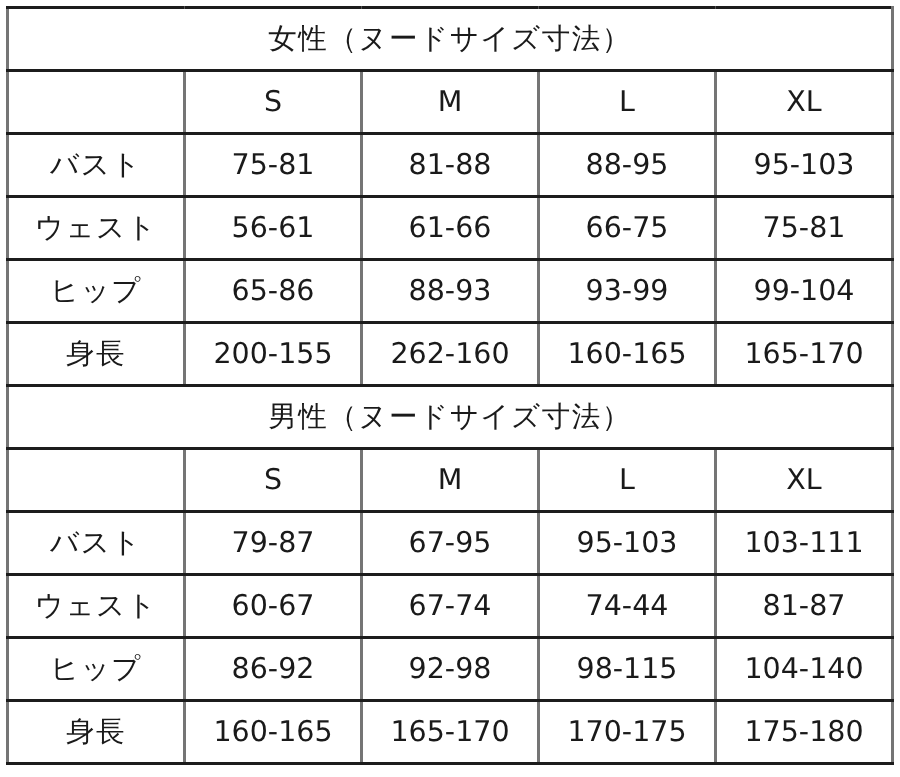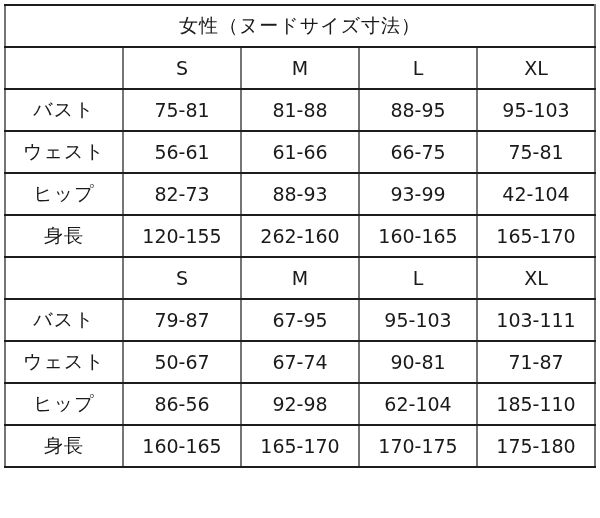--- a/index.html
+++ b/index.html
@@ -79,62 +79,65 @@
       </tr>
       <tr>
         <td class="row-label">ウェスト</td>
         <td>56-61</td>
         <td>61-66</td>
         <td>66-75</td>
         <td>75-81</td>
       </tr>
       <tr>
         <td class="row-label">ヒップ</td>
-        <td>82-73</td>
+        <td>65-86</td>
         <td>88-93</td>
         <td>93-99</td>
-        <td>42-104</td>
+        <td>99-104</td>
       </tr>
       <tr>
         <td class="row-label">身長</td>
-        <td>120-155</td>
+        <td>200-155</td>
         <td>262-160</td>
         <td>160-165</td>
         <td>165-170</td>
       </tr>
     </tbody>
 
     <tbody>
+      <tr>
+        <td colspan="5" class="section-title">男性（ヌードサイズ寸法）</td>
+      </tr>
       <tr>
         <td></td>
         <td>S</td>
         <td>M</td>
         <td>L</td>
         <td>XL</td>
       </tr>
       <tr>
         <td class="row-label">バスト</td>
         <td>79-87</td>
         <td>67-95</td>
         <td>95-103</td>
         <td>103-111</td>
       </tr>
       <tr>
         <td class="row-label">ウェスト</td>
-        <td>50-67</td>
+        <td>60-67</td>
         <td>67-74</td>
-        <td>90-81</td>
-        <td>71-87</td>
+        <td>74-44</td>
+        <td>81-87</td>
       </tr>
       <tr>
         <td class="row-label">ヒップ</td>
-        <td>86-56</td>
+        <td>86-92</td>
         <td>92-98</td>
-        <td>62-104</td>
-        <td>185-110</td>
+        <td>98-115</td>
+        <td>104-140</td>
       </tr>
       <tr>
         <td class="row-label">身長</td>
         <td>160-165</td>
         <td>165-170</td>
         <td>170-175</td>
         <td>175-180</td>
       </tr>
     </tbody>
   </table>

